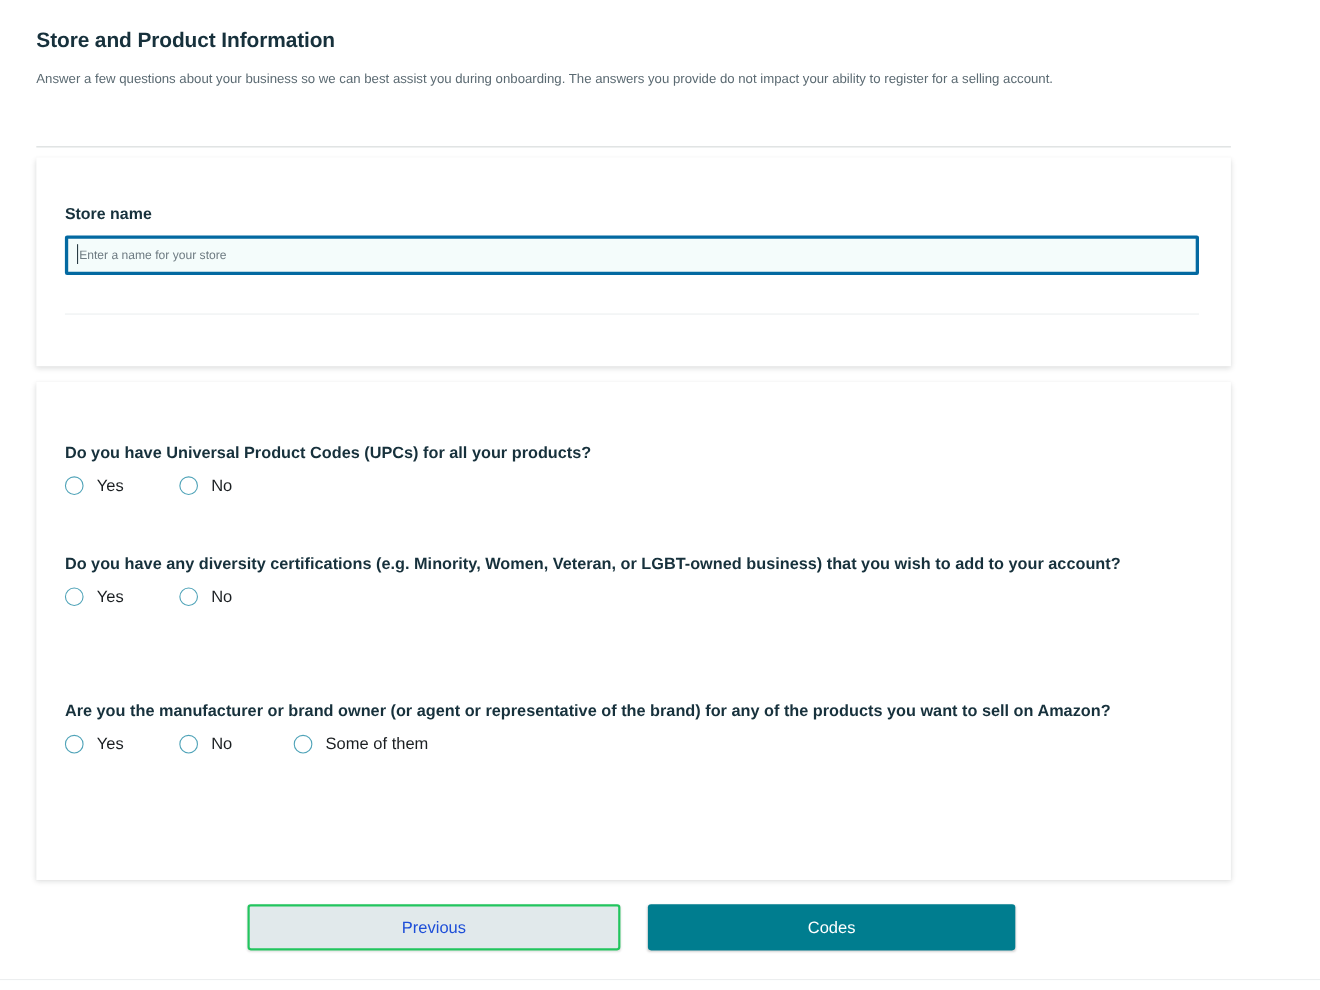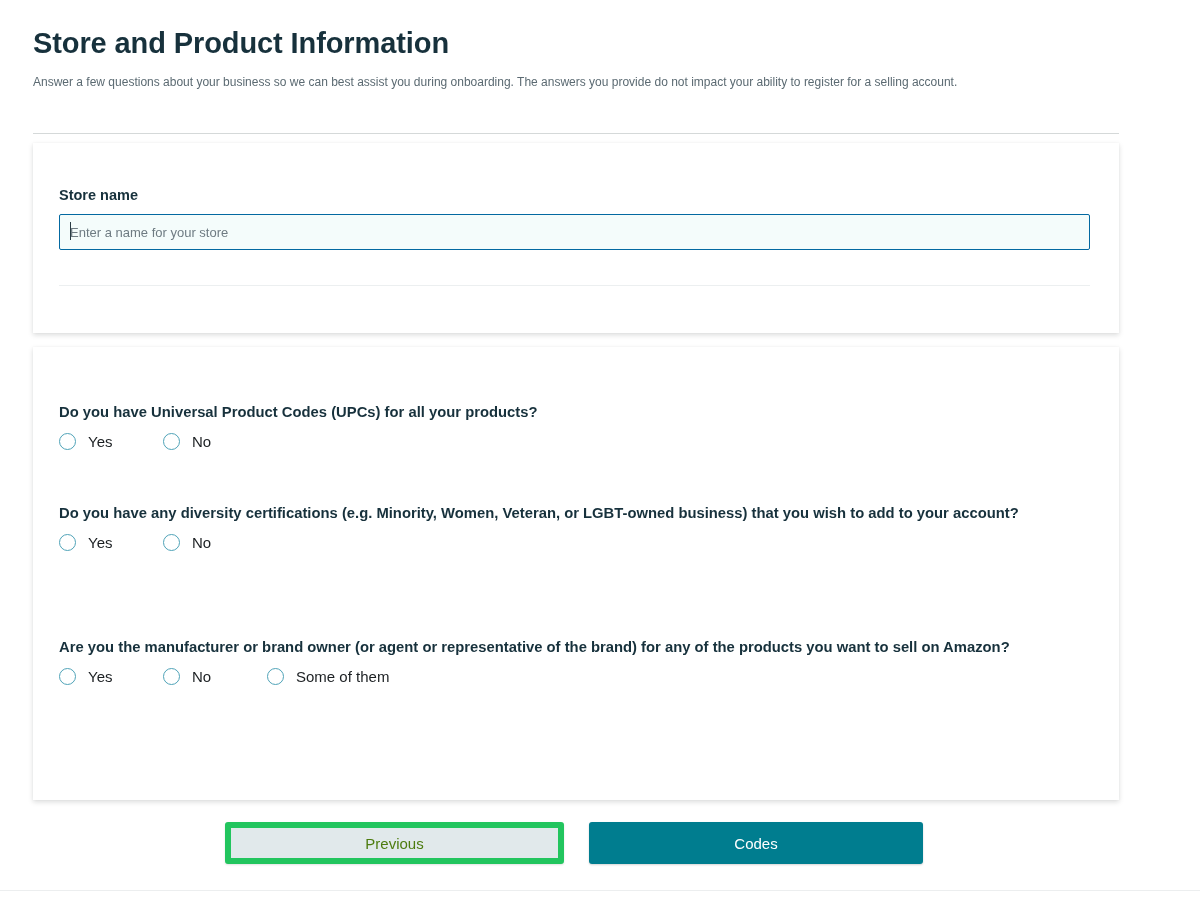--- a/index.html
+++ b/index.html
@@ -25,21 +25,21 @@
   }
 
   
   .header {
     position: absolute;
     left: 33px;
     top: 28px;
     width: 1085px;
   }
   .page-title {
-    font-size: 29px;
+    font-size: 19px;
     font-weight: bold;
     color: #17313c;
     letter-spacing: -0.1px;
     margin: 0 0 14px 0;
     line-height: 1.1;
   }
   .page-desc {
     font-size: 12px;
     color: #5b6a72;
     line-height: 1.45;
@@ -82,24 +82,24 @@
     color: #17313c;
   }
   .store-input {
     position: absolute;
     left: 26px;
     top: 71px;
     width: 1031px;
     height: 36px;
     box-sizing: border-box;
     background: #f4fcfb;
-    border: 1px solid #0369a1;
+    border: 3px solid #0369a1;
     border-radius: 2px;
     font-family: "Liberation Sans", sans-serif;
-    font-size: 13px;
+    font-size: 11px;
     color: #c2410c;
     padding: 0 10px;
     outline: none;
   }
   .store-input::placeholder {
     color: #6e7b82;
     opacity: 1;
   }
   .caret {
     position: absolute;
@@ -177,22 +177,22 @@
     justify-content: center;
     cursor: pointer;
     box-sizing: border-box;
     border: none;
   }
   .btn-previous {
     left: 225px;
     top: 822px;
     width: 339px;
     background: #e1e9eb;
-    border: 6px solid #22c55e;
-    color: #4d7c0f;
+    border: 2px solid #22c55e;
+    color: #1d4ed8;
     box-shadow: 0 1px 2px rgba(15,17,17,0.12);
   }
   .btn-next {
     left: 589px;
     top: 822px;
     width: 334px;
     background: #007d8f;
     color: #ffffff;
     box-shadow: 0 1px 2px rgba(15,17,17,0.18);
   }

